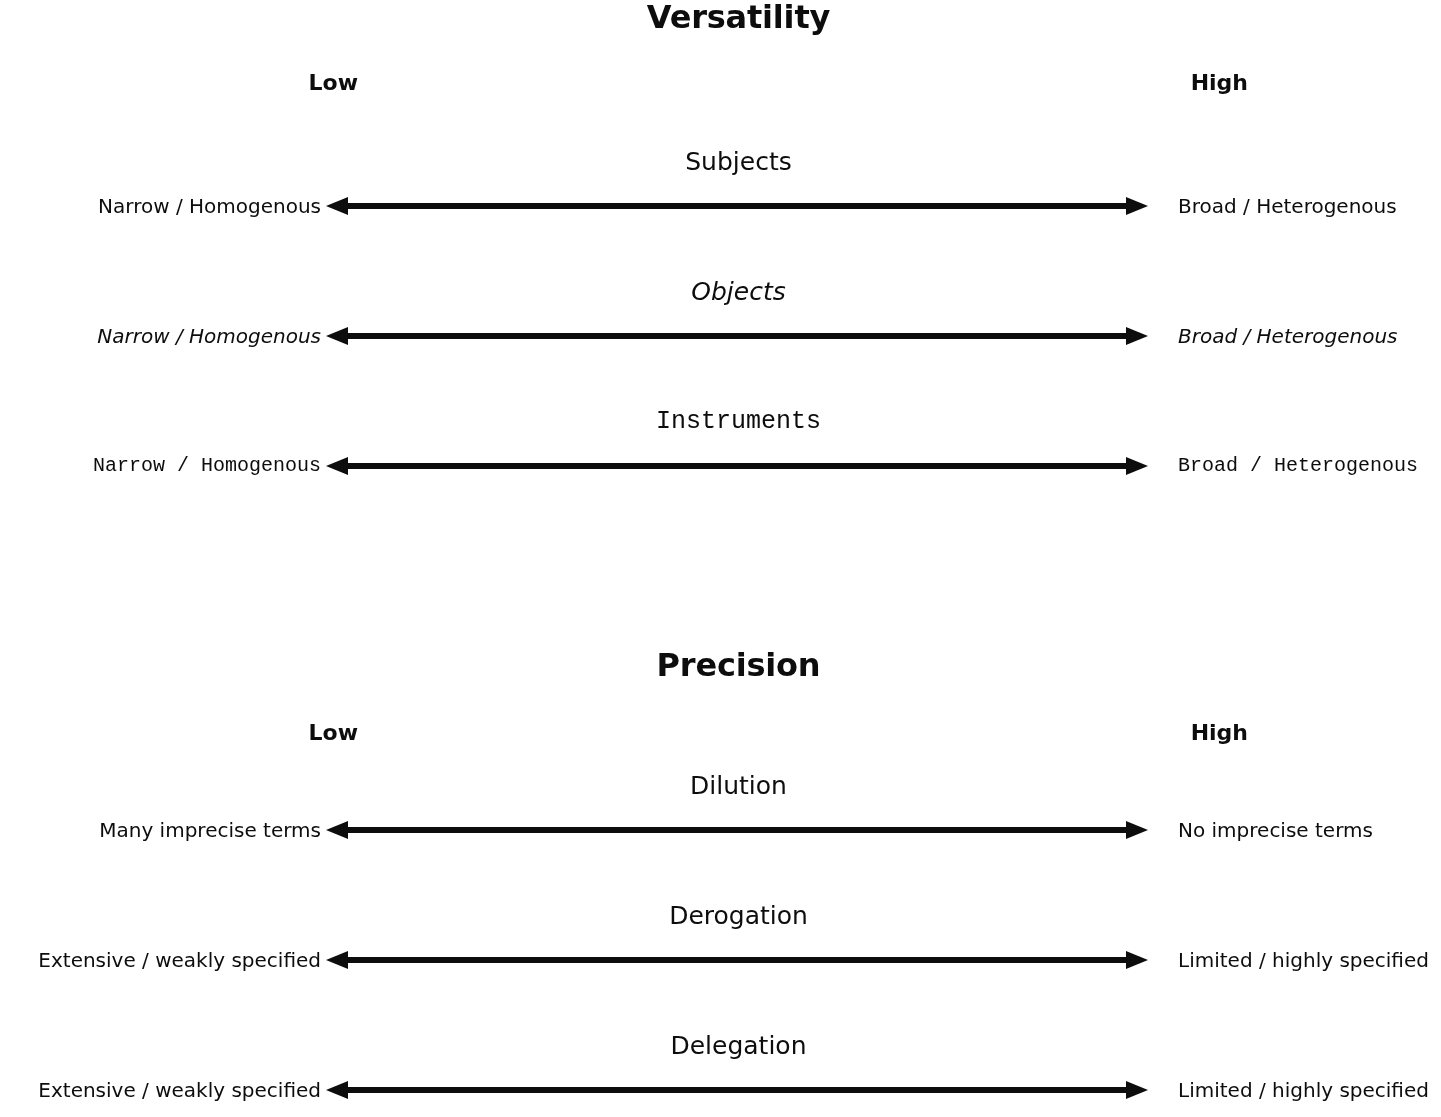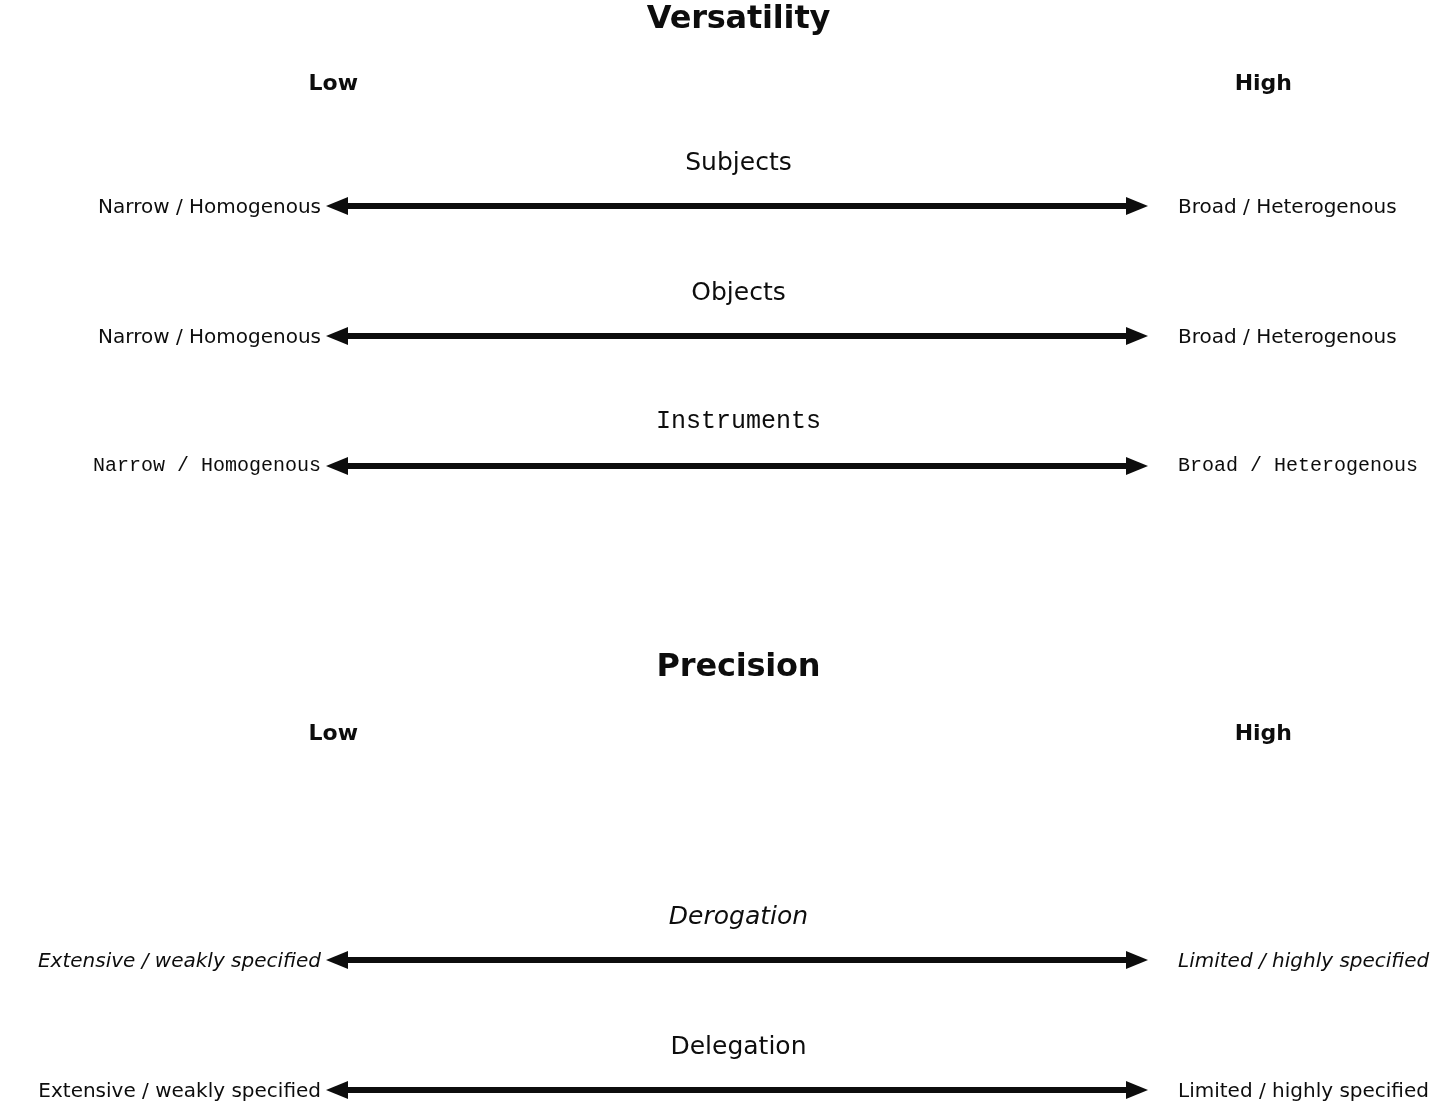--- a/index.html
+++ b/index.html
@@ -38,21 +38,21 @@
   
   .pole-label {
     position: absolute;
     font-size: 22px;
     font-weight: bold;
     line-height: 1;
     white-space: nowrap;
     text-align: right;
   }
   .pole-low  { left: 238px; width: 120px; }
-  .pole-high { left: 1172px; width: 120px; }
+  .pole-high { left: 1128px; width: 120px; }
 
   
   .scale-row {
     position: absolute;
     left: 0;
     width: 1441px;
     height: 70px;
   }
 
   .scale-name {
@@ -118,21 +118,21 @@
       <div class="axis">
         <svg width="822" height="26" viewBox="0 0 822 26" aria-hidden="true">
           <line x1="20" y1="13" x2="802" y2="13" stroke="#0d0d0d" stroke-width="6"></line>
           <polygon points="0,13 22,4 22,22" fill="#0d0d0d"></polygon>
           <polygon points="822,13 800,4 800,22" fill="#0d0d0d"></polygon>
         </svg>
       </div>
       <div class="scale-anchor anchor-right">Broad / Heterogenous</div>
     </div>
 
-    <div class="scale-row" style="top:279px;">
+    <div class="scale-row" style="top:279px;font-style:italic;">
       <div class="scale-name">Objects</div>
       <div class="scale-anchor anchor-left">Narrow / Homogenous</div>
       <div class="axis">
         <svg width="822" height="26" viewBox="0 0 822 26" aria-hidden="true">
           <line x1="20" y1="13" x2="802" y2="13" stroke="#0d0d0d" stroke-width="6"></line>
           <polygon points="0,13 22,4 22,22" fill="#0d0d0d"></polygon>
           <polygon points="822,13 800,4 800,22" fill="#0d0d0d"></polygon>
         </svg>
       </div>
       <div class="scale-anchor anchor-right">Broad / Heterogenous</div>
@@ -154,22 +154,34 @@
   </div>
 
   <div class="section" style="top:620px;height:497px;">
 
     <div class="section-title" style="top:29px;">Precision</div>
 
     <div class="pole-label pole-low" style="top:102px;">Low</div>
 
     <div class="pole-label pole-high" style="top:102px;">High</div>
 
-
-    <div class="scale-row" style="top:283px;font-style:italic;">
+    <div class="scale-row" style="top:153px;">
+      <div class="scale-name">Dilution</div>
+      <div class="scale-anchor anchor-left">Many imprecise terms</div>
+      <div class="axis">
+        <svg width="822" height="26" viewBox="0 0 822 26" aria-hidden="true">
+          <line x1="20" y1="13" x2="802" y2="13" stroke="#0d0d0d" stroke-width="6"></line>
+          <polygon points="0,13 22,4 22,22" fill="#0d0d0d"></polygon>
+          <polygon points="822,13 800,4 800,22" fill="#0d0d0d"></polygon>
+        </svg>
+      </div>
+      <div class="scale-anchor anchor-right">No imprecise terms</div>
+    </div>
+
+    <div class="scale-row" style="top:283px;">
       <div class="scale-name">Derogation</div>
       <div class="scale-anchor anchor-left">Extensive / weakly specified</div>
       <div class="axis">
         <svg width="822" height="26" viewBox="0 0 822 26" aria-hidden="true">
           <line x1="20" y1="13" x2="802" y2="13" stroke="#0d0d0d" stroke-width="6"></line>
           <polygon points="0,13 22,4 22,22" fill="#0d0d0d"></polygon>
           <polygon points="822,13 800,4 800,22" fill="#0d0d0d"></polygon>
         </svg>
       </div>
       <div class="scale-anchor anchor-right">Limited / highly specified</div>

